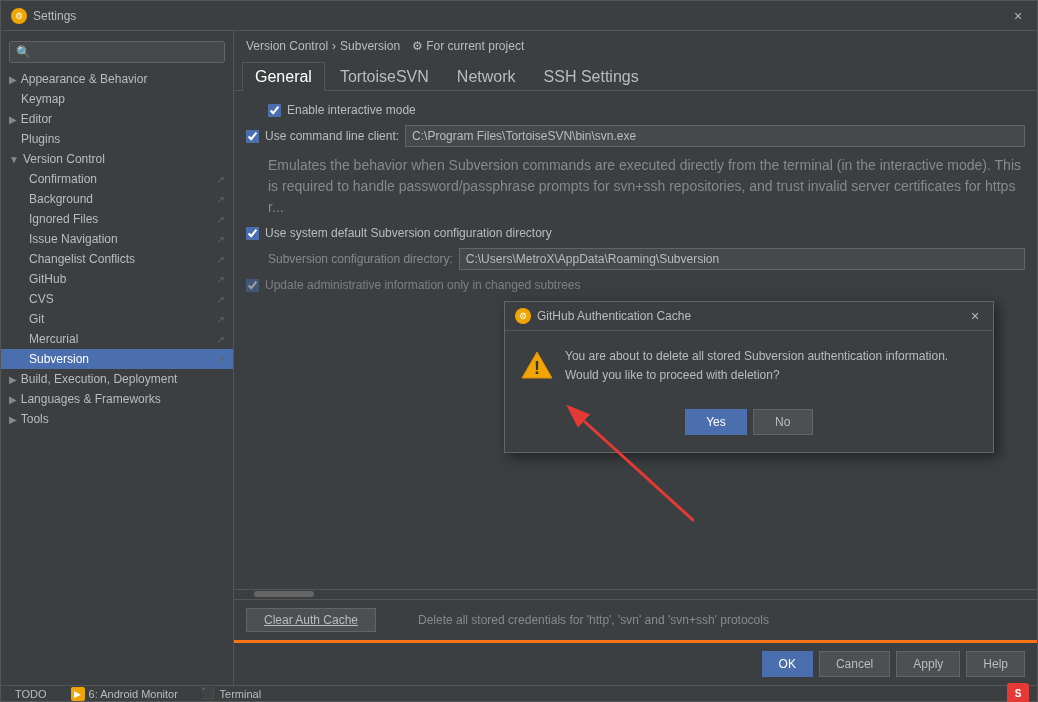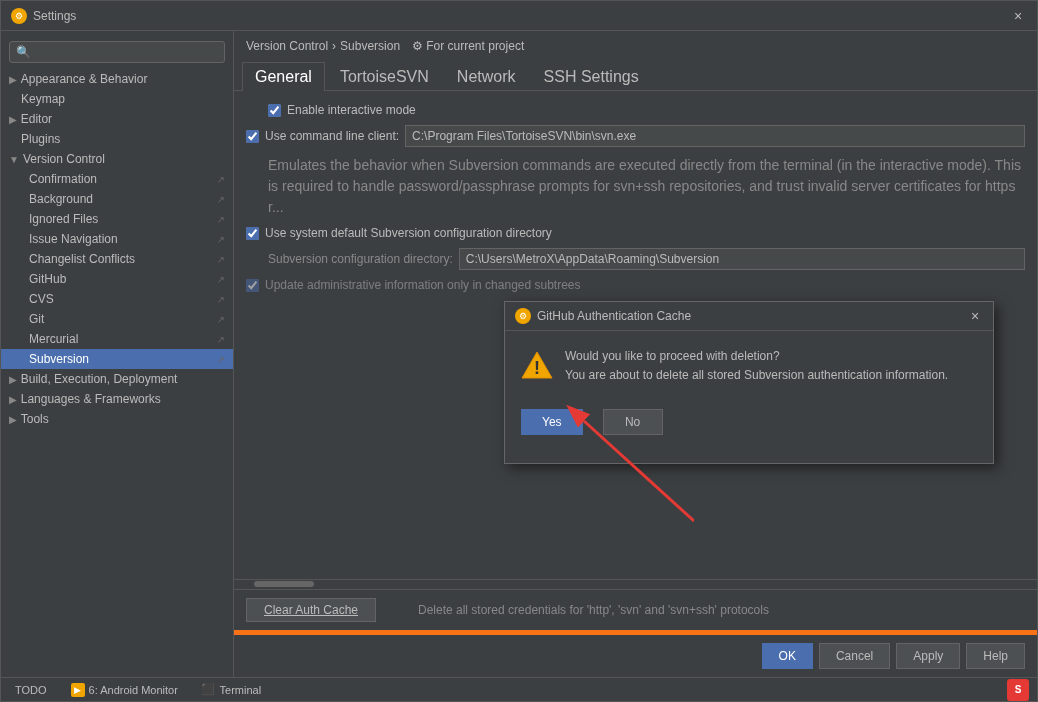--- a/index.html
+++ b/index.html
@@ -252,21 +252,21 @@
     
     .bottom-desc {
       color: #888;
       font-size: 12px;
       flex: 1;
       margin-left: 34px;
     }
     
     
     .footer {
-      border-top: 5px solid #f97316;
+      border-top: 3px solid #f97316;
       padding: 8px 12px;
       display: flex;
       align-items: center;
       justify-content: flex-end;
       gap: 6px;
       background: #3c3f41;
     }
     
     .footer-btn {
       padding: 5px 16px;
@@ -356,24 +356,24 @@
     }
     
     .modal-message {
       color: #bbb;
       font-size: 12px;
       line-height: 1.6;
       flex: 1;
     }
     
     .modal-footer {
-      padding: 8px 16px 28px;
-      display: flex;
-      justify-content: flex-start;
-      gap: 20px;
+      padding: 8px 16px 17px;
+      display: flex;
+      justify-content: center;
+      gap: 6px;
     }
     
     .modal-btn {
       padding: 5px 20px;
       font-size: 12px;
       cursor: pointer;
       border: 1px solid #646464;
       min-width: 60px;
     }
     
@@ -394,21 +394,21 @@
       top: 300px;
       left: 420px;
       width: 280px;
       height: 140px;
       pointer-events: none;
       z-index: 200;
     }
     
     
     .todo-bar {
-      height: 24px;
+      height: 16px;
       background: #3c3f41;
       border-top: 1px solid #555;
       display: flex;
       align-items: center;
       gap: 12px;
       padding: 0 8px;
       color: #bbb;
       font-size: 11px;
     }
     
@@ -607,22 +607,22 @@
             </div>
 
             <div class="modal-body">
 
               <svg class="warning-icon" viewBox="0 0 32 32">
                 <polygon points="16,3 1,29 31,29" fill="#f0a500" stroke="#e09000" stroke-width="1"></polygon>
                 <text x="16" y="25" text-anchor="middle" font-size="18" fill="#333" font-weight="bold">!</text>
               </svg>
 
               <div class="modal-message">
+                <div>You are about to delete all stored Subversion authentication information.</div>
                 <div>Would you like to proceed with deletion?</div>
-                <div>You are about to delete all stored Subversion authentication information.</div>
               </div>
             </div>
 
             <div class="modal-footer">
               <button class="modal-btn yes">Yes</button>
               <button class="modal-btn no">No</button>
             </div>
           </div>
         </div>
 

